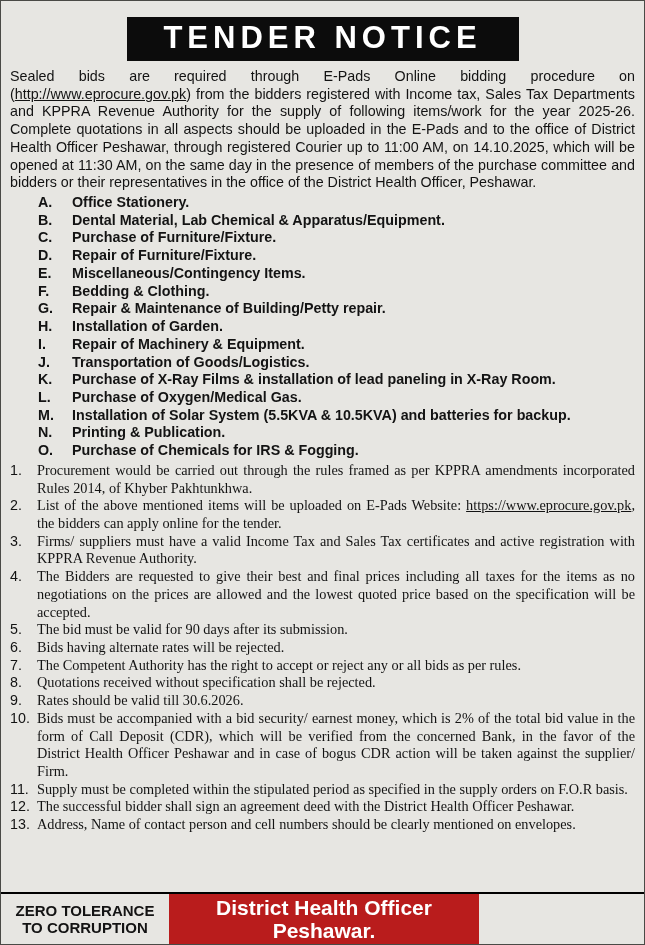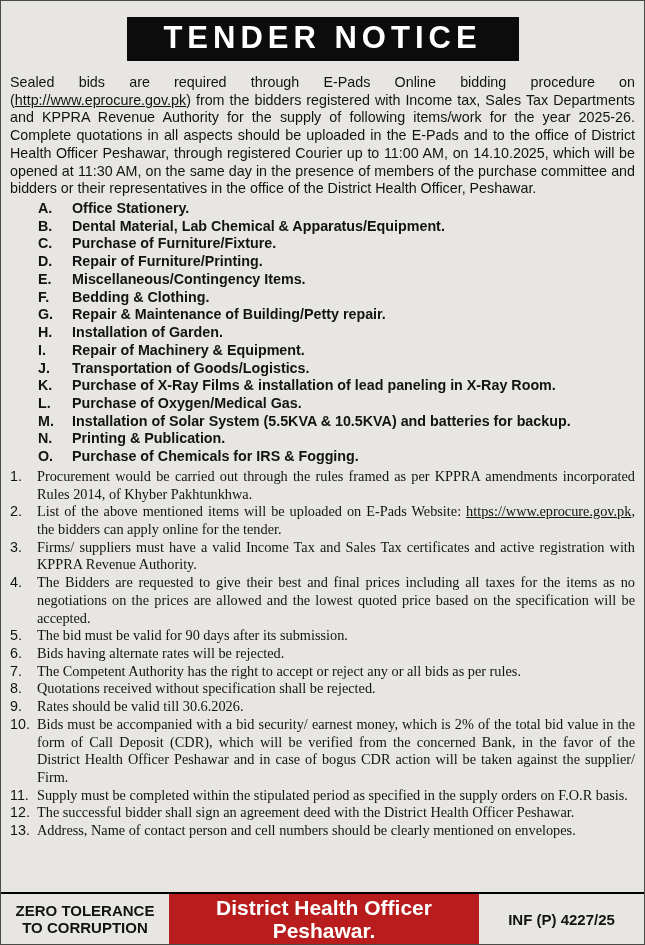--- a/index.html
+++ b/index.html
@@ -23,21 +23,21 @@
   }
   .subtitle {
     text-align:center; font-weight:bold; font-size:19px;
     white-space:nowrap; letter-spacing:0.2px;
     padding:7px 2px 7px 2px;
     border-bottom:2px solid #000;
   }
 
   
   .body { padding:5px 9px 0 9px; font-size:14.3px; line-height:1.24; }
-  .intro { text-align:justify; margin:8px 0 2px 0; }
+  .intro { text-align:justify; margin:2px 0 2px 0; }
   .u { text-decoration:underline; }
 
   .lettered { margin:1px 0 2px 28px; font-weight:bold; }
   .lettered .row { display:flex; }
   .lettered .lbl { flex:0 0 34px; }
   .lettered .txt { flex:1; }
 
   .terms { margin-top:1px; }
   .terms .row { display:flex; }
   .terms .lbl { flex:0 0 27px; }
@@ -88,21 +88,21 @@
         <div class="row">
             <span class="lbl">B.</span>
             <span class="txt">Dental Material, Lab Chemical &amp; Apparatus/Equipment.</span>
           </div>
         <div class="row">
             <span class="lbl">C.</span>
             <span class="txt">Purchase of Furniture/Fixture.</span>
           </div>
         <div class="row">
             <span class="lbl">D.</span>
-            <span class="txt">Repair of Furniture/Printing.</span>
+            <span class="txt">Repair of Furniture/Fixture.</span>
           </div>
         <div class="row">
             <span class="lbl">E.</span>
             <span class="txt">Miscellaneous/Contingency Items.</span>
           </div>
         <div class="row">
             <span class="lbl">F.</span>
             <span class="txt">Bedding &amp; Clothing.</span>
           </div>
         <div class="row">
@@ -204,15 +204,14 @@
 
   <div class="footer">
     <div class="footer-left">
       <span>ZERO TOLERANCE</span>
       <span>TO CORRUPTION</span>
     </div>
     <div class="footer-box">
       <span>District Health Officer</span>
       <span>Peshawar.</span>
     </div>
-    <div class="footer-right">INF (P) 4227/25</div>
   </div>
 </div>
 
 </body></html>

